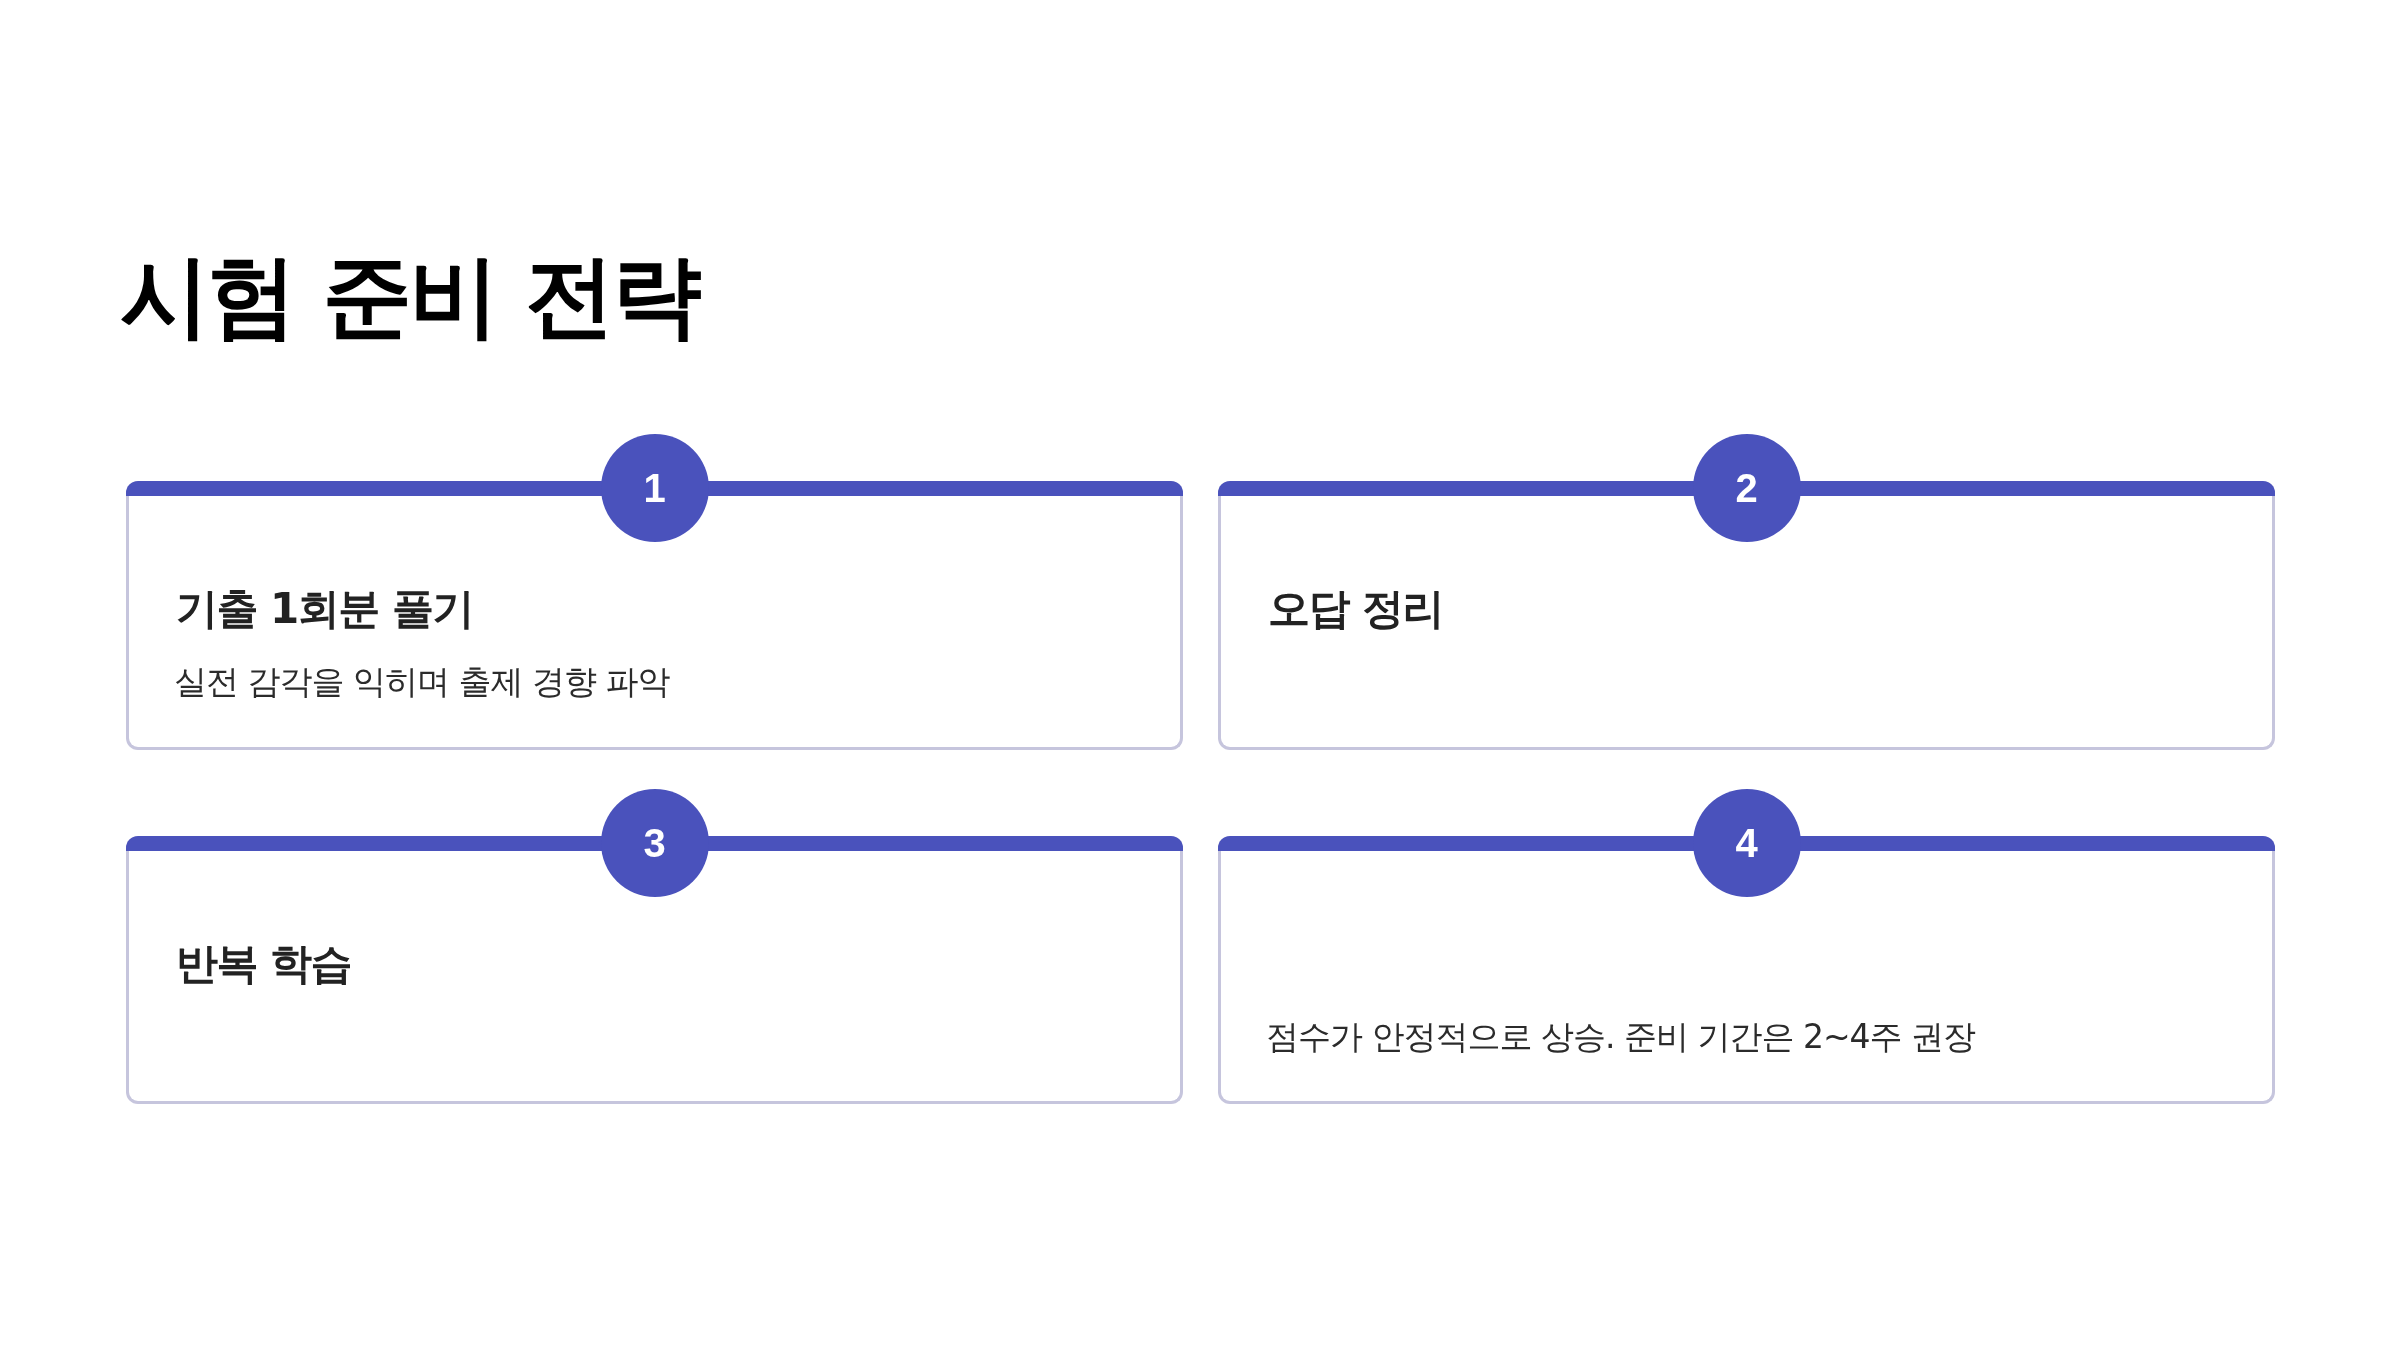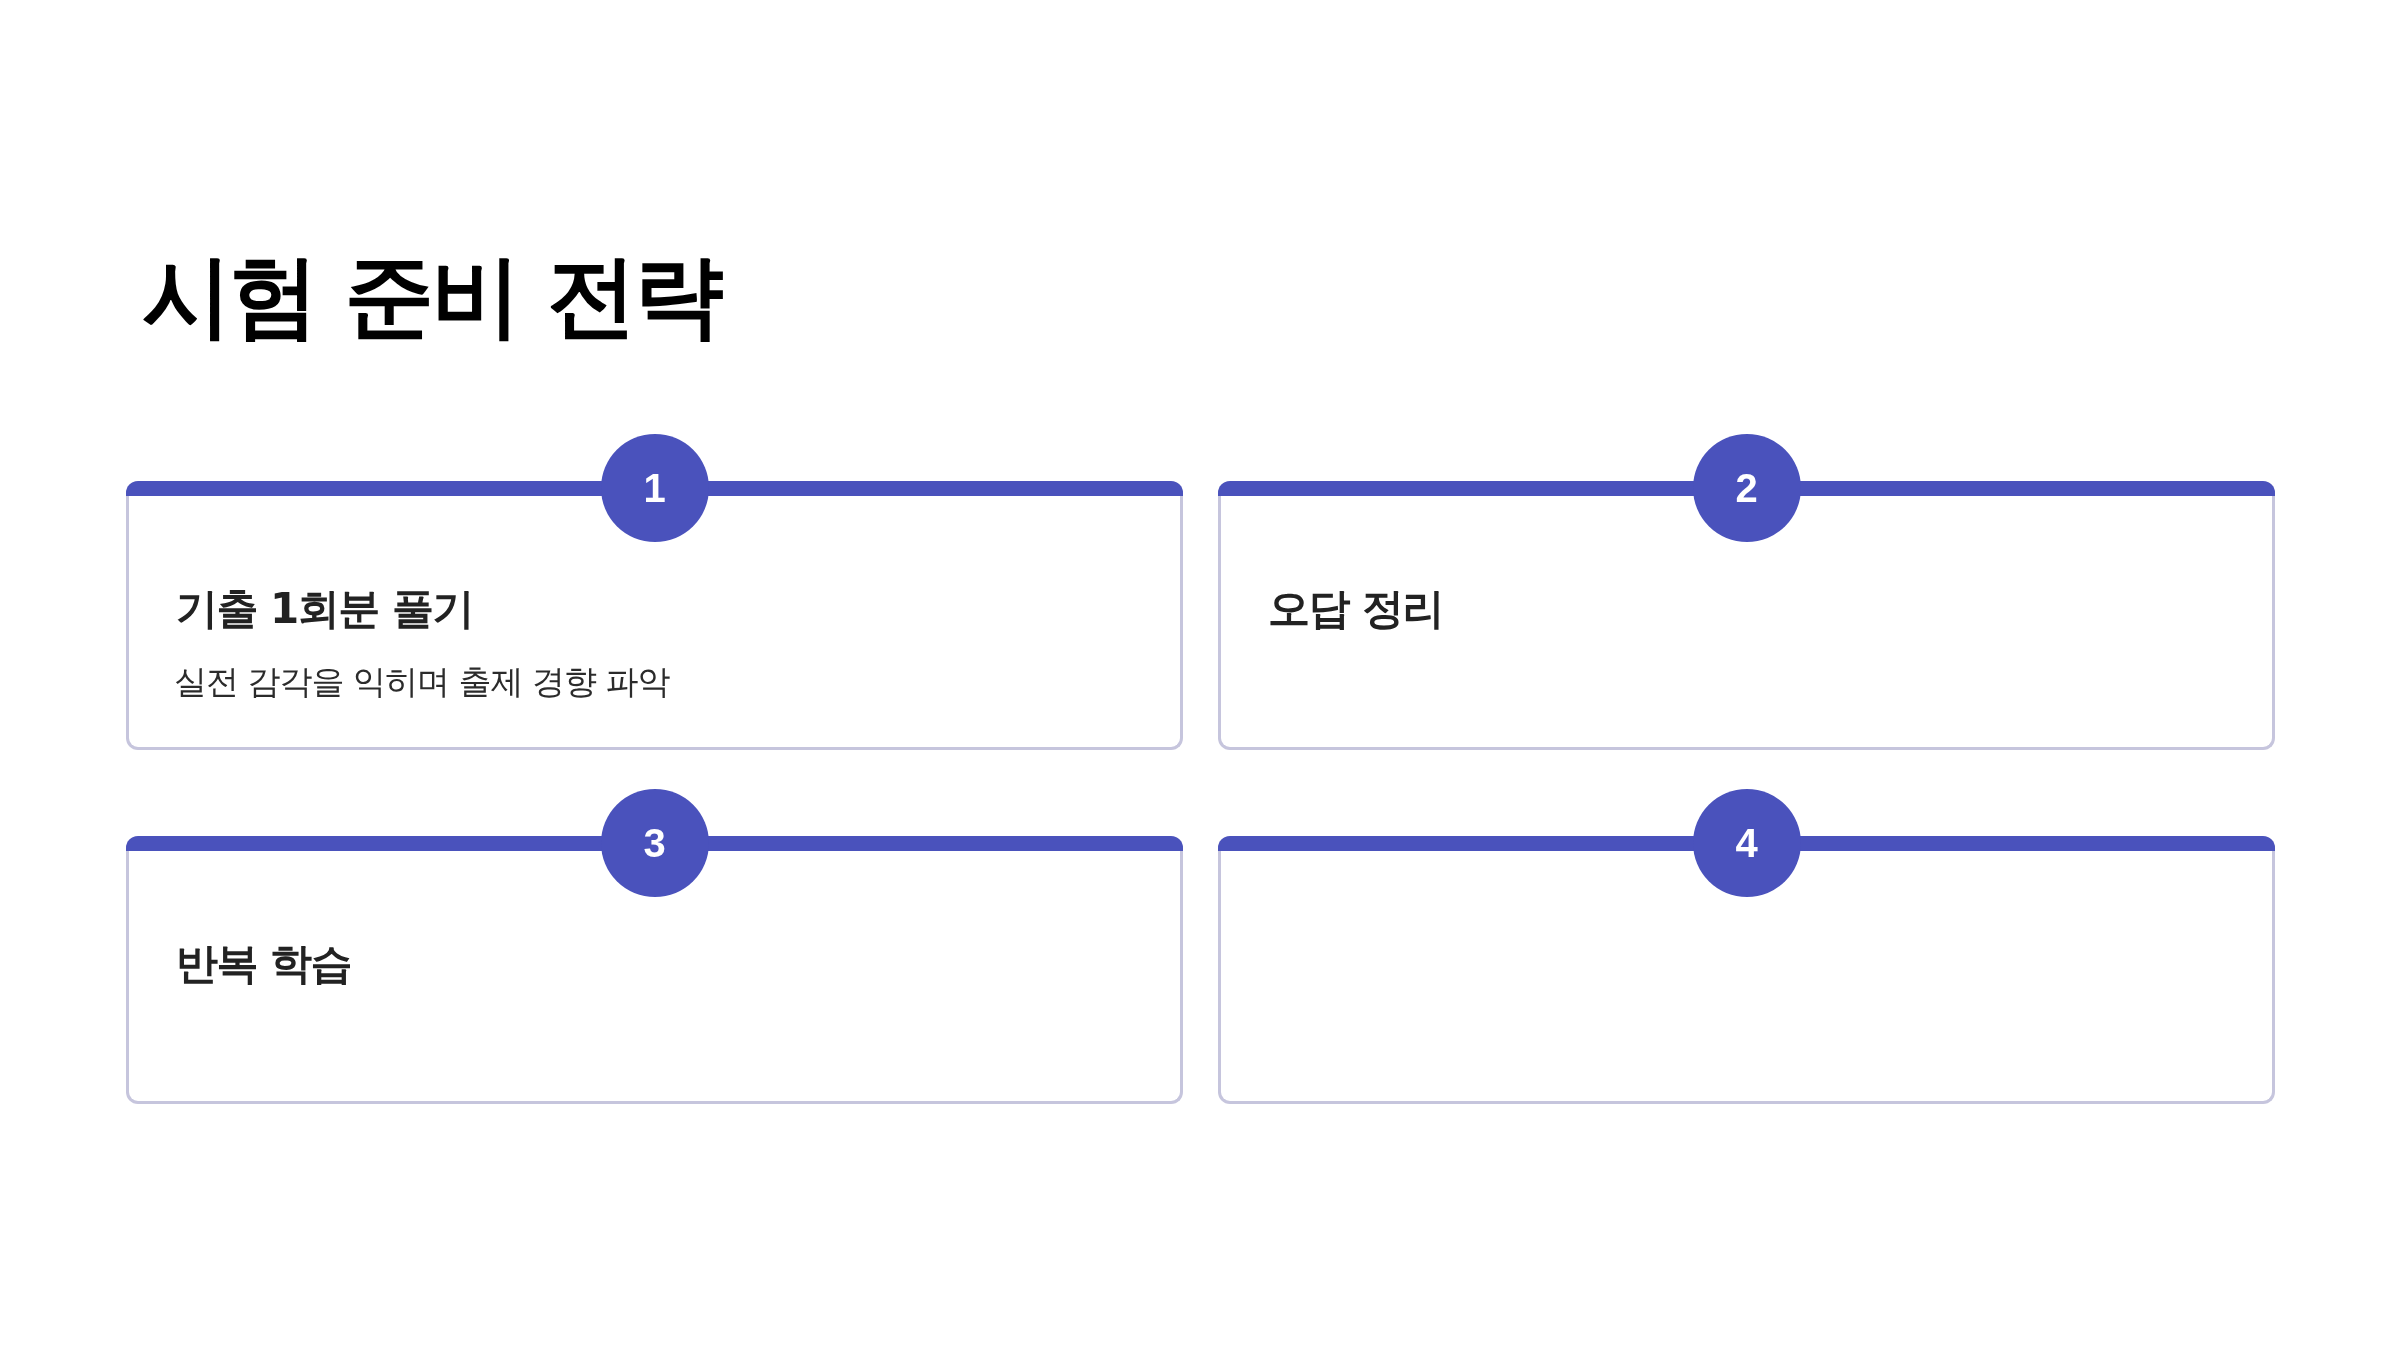--- a/index.html
+++ b/index.html
@@ -10,21 +10,21 @@
   body {
     width: 2400px;
     height: 1350px;
     position: relative;
     overflow: hidden;
     font-family: "DejaVu Sans", "Liberation Sans", sans-serif;
     color: #222222;
   }
   .page-title {
     position: absolute;
-    left: 142px;
+    left: 120px;
     top: 236px;
     margin: 0;
     font-size: 90px;
     font-weight: 700;
     line-height: 120px;
     color: #000000;
     letter-spacing: -3px;
     white-space: nowrap;
   }
   .card {
@@ -111,13 +111,14 @@
 
 <div class="card" id="card-3">
   <div class="bar"></div>
   <div class="badge">3</div>
   <h2 class="card-title">반복 학습</h2>
 </div>
 
 <div class="card" id="card-4">
   <div class="bar"></div>
   <div class="badge">4</div>
+  <p class="card-desc">점수가 안정적으로 상승. 준비 기간은 2~4주 권장</p>
 </div>
 
 </body></html>

